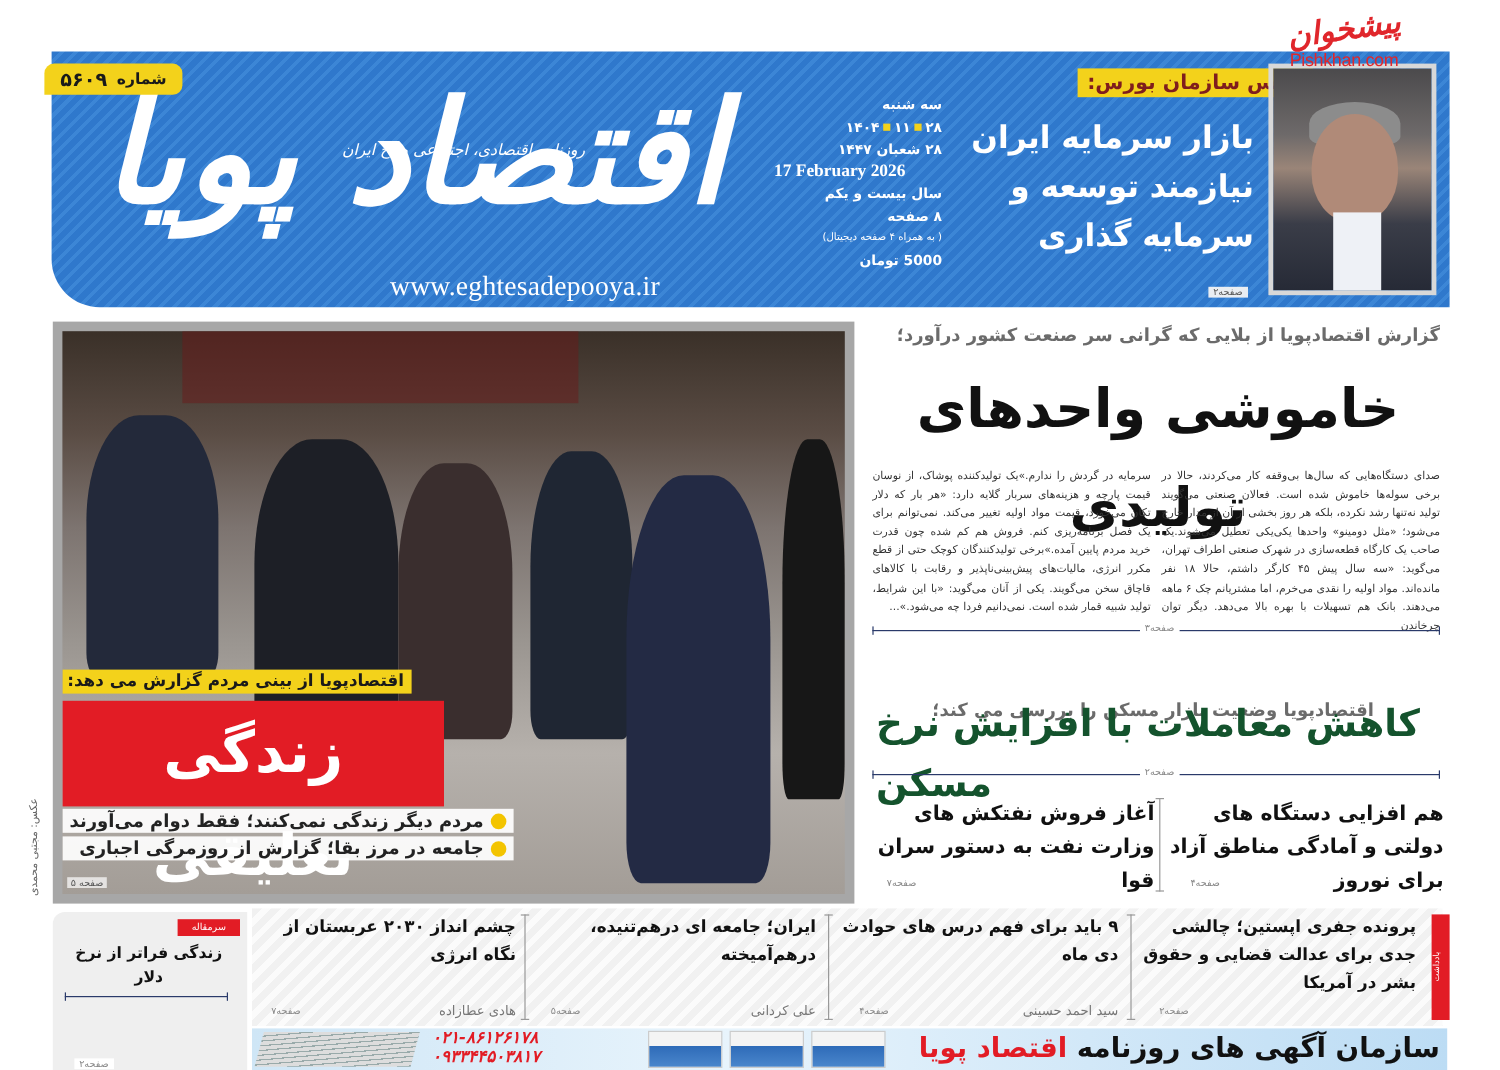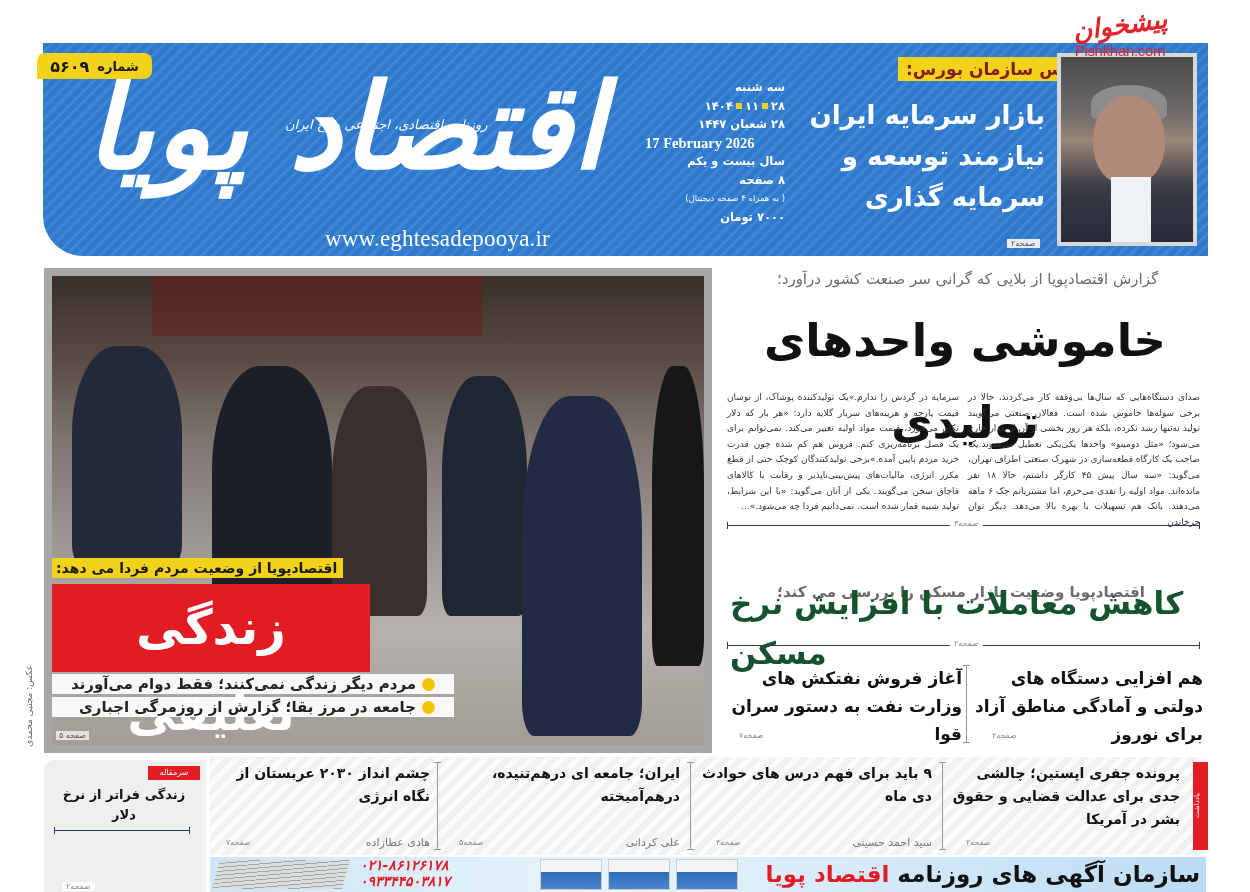--- a/index.html
+++ b/index.html
@@ -42,27 +42,27 @@
 
   
   .photo-frame { position: absolute; left: 44px; top: 268px; width: 668px; height: 485px; background: #a7a7a7; padding: 8px; }
   .photo { position: relative; width: 652px; height: 469px; overflow: hidden;
     background: linear-gradient(180deg, #3a3028 0%, #5a4c44 18%, #7d7470 35%, #9a9590 55%, #b6b1ac 75%, #a39d97 100%); }
   .photo .crowd { position: absolute; border-radius: 40% 40% 10% 10%; }
   .photo-kicker { position: absolute; left: 0; top: 282px; background: #f3d21b; padding: 2px 6px 2px 4px; direction: rtl; font-weight: bold; font-size: 14px; color: #1a1a1a; }
   .photo-title { position: absolute; left: 0; top: 308px; width: 318px; height: 88px; background: #e21c25; color: #ffffff; direction: rtl; text-align: center;
     font-weight: bold; font-size: 48px; line-height: 86px; }
   .photo-bullets { position: absolute; left: 0; top: 398px; direction: rtl; }
-  .photo-bullet { background: rgba(255,255,255,0.92); margin-bottom: 3px; padding: 1px 19px; font-weight: bold; font-size: 15px; color: #222; display: flex; align-items: center; gap: 6px; white-space: nowrap; }
+  .photo-bullet { background: rgba(255,255,255,0.92); margin-bottom: 3px; padding: 1px 6px; font-weight: bold; font-size: 15px; color: #222; display: flex; align-items: center; gap: 6px; white-space: nowrap; }
   .photo-bullet .dot { width: 13px; height: 13px; border-radius: 50%; background: #f3c400; flex: none; }
   .photo-page { position: absolute; left: 4px; top: 455px; font-size: 8px; color: #555; background: rgba(255,255,255,0.7); padding: 0 3px; direction: rtl; }
   .photo-credit { position: absolute; left: 24px; top: 665px; writing-mode: vertical-rl; transform: rotate(180deg); font-size: 9px; color: #666; direction: rtl; }
 
   
-  .main-kicker { position: absolute; left: 735px; top: 270px; width: 465px; direction: rtl; text-align: center; color: #6b6b6b; font-weight: normal; font-size: 15px; }
+  .main-kicker { position: absolute; left: 735px; top: 270px; width: 465px; direction: rtl; text-align: right; color: #6b6b6b; font-weight: bold; font-size: 15px; }
   .main-headline { position: absolute; left: 725px; top: 300px; width: 480px; direction: rtl; text-align: center; color: #111; font-weight: bold; font-size: 45px; line-height: 82px; letter-spacing: -1px; }
   .body-cols { position: absolute; left: 727px; top: 390px; width: 473px; height: 128px; display: flex; flex-direction: row-reverse; gap: 9px; }
   .body-col { flex: 1; direction: rtl; text-align: justify; font-size: 9px; line-height: 15.6px; color: #333; }
   .divider { position: absolute; height: 1px; background: #2a3a6a; }
   .divider::before, .divider::after { content: ""; position: absolute; top: -3px; width: 1px; height: 7px; background: #2a3a6a; }
   .divider::before { left: 0; } .divider::after { right: 0; }
   .page-ref { position: absolute; font-size: 8px; color: #888; direction: rtl; background: #fff; padding: 0 4px; }
 
   .housing-kicker { position: absolute; left: 735px; top: 547px; width: 410px; direction: rtl; text-align: right; color: #6b6b6b; font-weight: bold; font-size: 15px; margin-top: 36px; }
   .housing-headline { position: absolute; left: 730px; top: 578px; width: 470px; direction: rtl; text-align: left; color: #14532d; font-weight: bold; font-size: 31px; line-height: 50px; }
@@ -121,21 +121,21 @@
     <div class="dateblock" style="left:602px;top:35px;">
       <div>سه شنبه</div>
       <div>
         <span>۲۸</span><span class="sq"></span><span>۱۱</span><span class="sq"></span><span>۱۴۰۴</span>
       </div>
       <div>۲۸ شعبان ۱۴۴۷</div>
       <div class="en">17 February 2026</div>
       <div>سال بیست و یکم</div>
       <div>۸ صفحه</div>
       <div class="small">( به همراه ۴ صفحه دیجیتال)</div>
-      <div>۷۰۰۰ تومان</div>
+      <div>5000 تومان</div>
     </div>
 
     <div class="lead-kicker" style="left:855px;top:14px;">رئیس سازمان بورس:</div>
     <div class="lead-title" style="left:747px;top:52px;">بازار سرمایه ایران نیازمند توسعه و سرمایه گذاری</div>
     <div class="lead-page" style="left:964px;top:196px;">صفحه۲</div>
     <div class="portrait" style="left:1014px;top:10px;">
       <div class="hair"></div>
         <div class="face"></div>
         <div class="shirt"></div>
     </div>
@@ -143,21 +143,21 @@
 
   <div class="photo-frame">
     <div class="photo">
       <div class="crowd" style="left:20px;top:70px;width:110px;height:220px;background:#23293a;"></div>
       <div class="crowd" style="left:160px;top:90px;width:120px;height:260px;background:#1d1f26;"></div>
       <div class="crowd" style="left:280px;top:110px;width:95px;height:230px;background:#3a2e2e;"></div>
       <div class="crowd" style="left:390px;top:100px;width:85px;height:240px;background:#1f2633;"></div>
       <div class="crowd" style="left:470px;top:120px;width:120px;height:340px;background:#232a44;"></div>
       <div class="crowd" style="left:600px;top:90px;width:52px;height:300px;background:#171717;"></div>
       <div class="crowd" style="left:100px;top:0;width:330px;height:60px;background:#6a1a1a;opacity:0.5;border-radius:0;"></div>
-      <div class="photo-kicker">اقتصادپویا از وضعیت مردم فردا می دهد:</div>
+      <div class="photo-kicker">اقتصادپویا از بینی مردم گزارش می دهد:</div>
       <div class="photo-title">زندگی تعلیقی</div>
       <div class="photo-bullets">
         <div class="photo-bullet">
             <span class="dot"></span>
             <span>مردم دیگر زندگی نمی‌کنند؛ فقط دوام می‌آورند</span>
           </div>
         <div class="photo-bullet">
             <span class="dot"></span>
             <span>جامعه در مرز بقا؛ گزارش از روزمرگی اجباری</span>
           </div>

